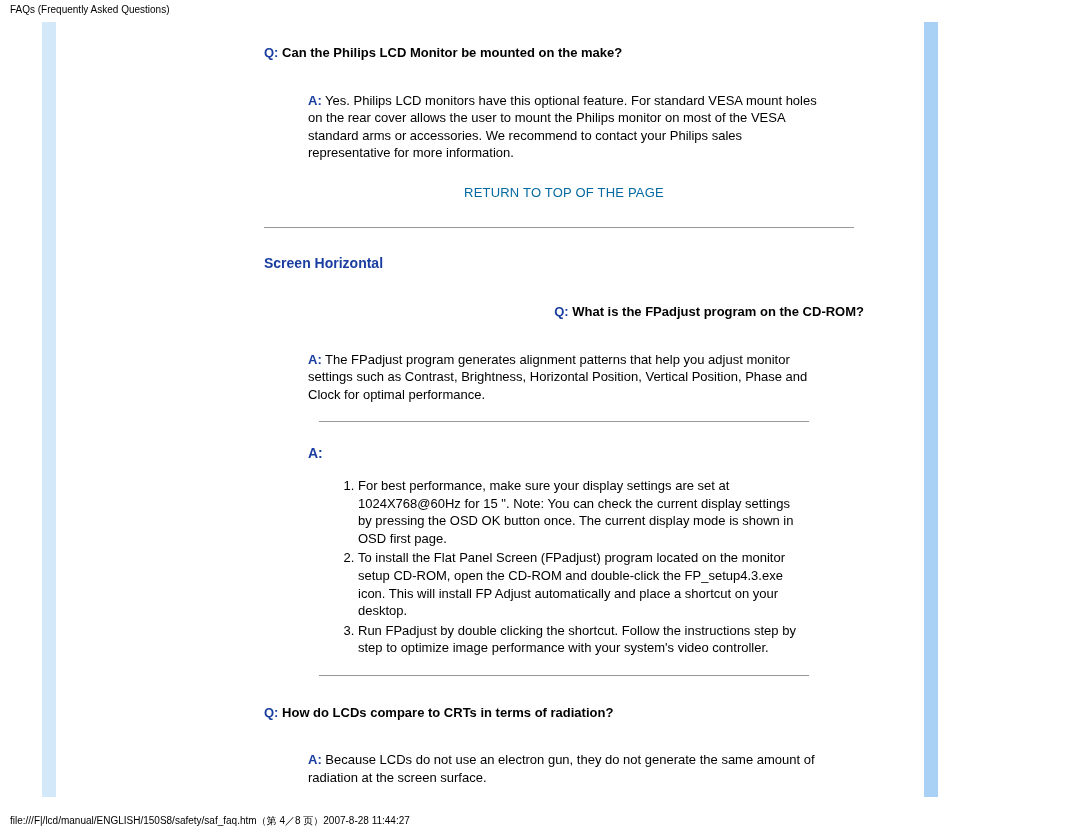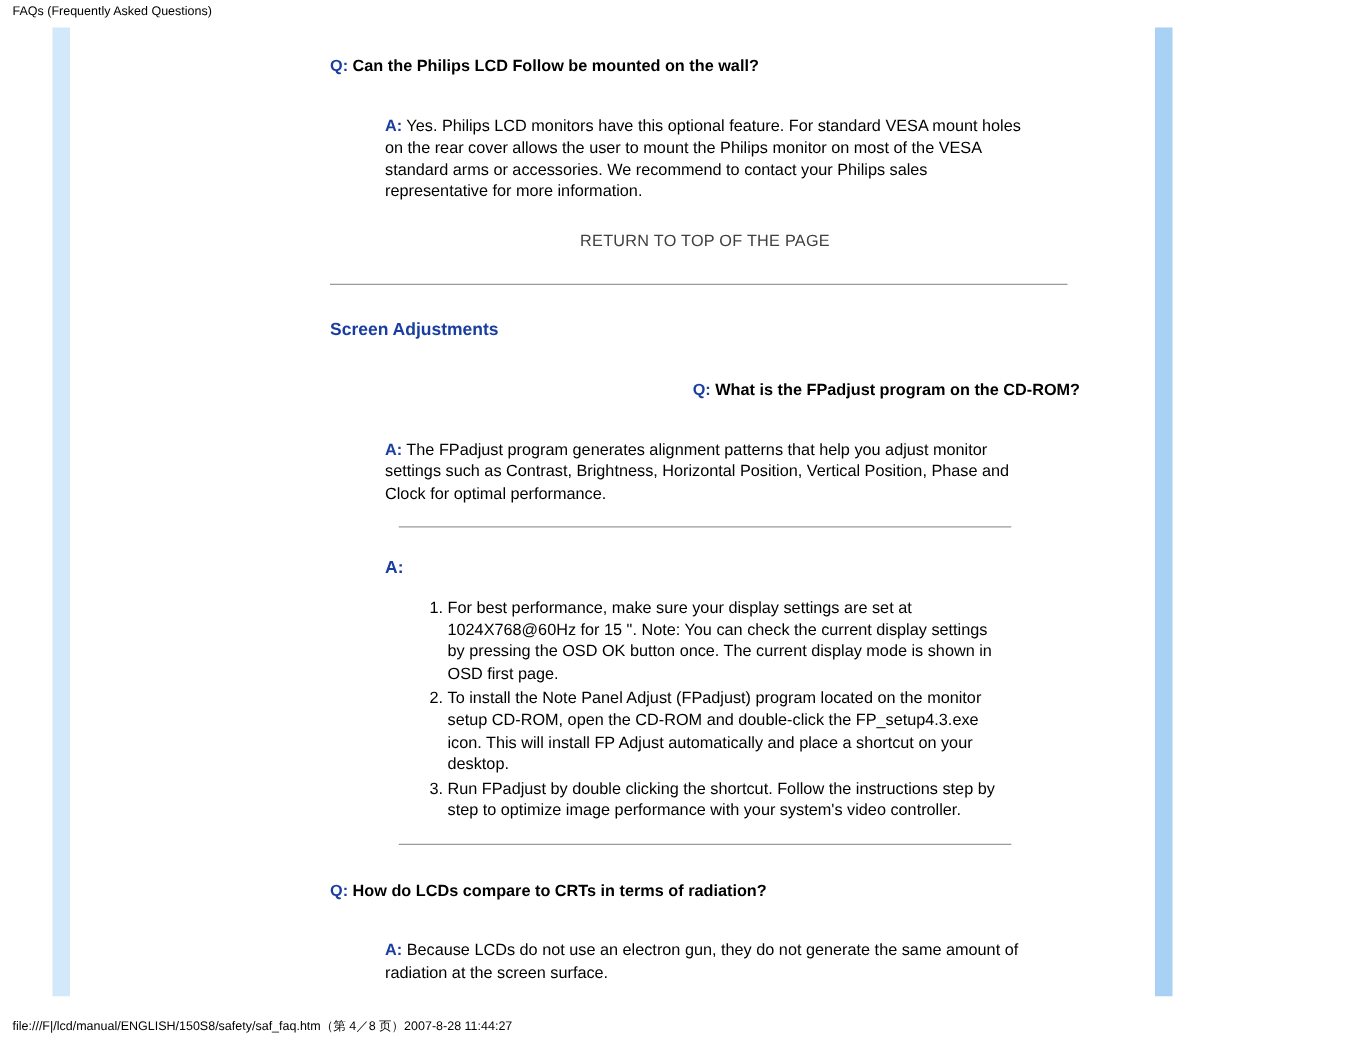--- a/index.html
+++ b/index.html
@@ -70,21 +70,21 @@
     color: #1a3ea0;
     font-size: 14px;
     margin-top: 26px;
   }
   .return-link {
     text-align: center;
     margin-top: 22px;
     font-size: 13px;
   }
   .return-link a {
-    color: #404040;
+    color: #0369a1;
     text-decoration: none;
     letter-spacing: 0.2px;
   }
   hr.wide {
     border: none;
     border-top: 1px solid #999;
     margin: 26px 0 0 0;
     width: 590px;
   }
   hr.narrow {
@@ -126,47 +126,47 @@
 <div class="page">
 
   <div class="header-title">FAQs (Frequently Asked Questions)</div>
 
   <div class="left-rail"></div>
   <div class="right-rail"></div>
 
   <div class="content">
 
     <div class="q-row first">
-      <span class="q-label">Q:</span><span class="q-text"> Can the Philips LCD Follow be mounted on the wall?</span>
+      <span class="q-label">Q:</span><span class="q-text"> Can the Philips LCD Monitor be mounted on the make?</span>
     </div>
     <div class="answer-block">
       <span class="a-label">A:</span><span> Yes. Philips LCD monitors have this optional feature. For standard VESA mount holes on the rear cover allows the user to mount the Philips monitor on most of the VESA standard arms or accessories. We recommend to contact your Philips sales representative for more information.</span>
     </div>
 
     <div class="return-link">
       <a href="#">RETURN TO TOP OF THE PAGE</a>
     </div>
 
     <hr class="wide">
 
-    <div class="section-title">Screen Adjustments</div>
+    <div class="section-title">Screen Horizontal</div>
 
     <div class="q-row screen-q1">
       <span class="q-label">Q:</span><span class="q-text"> What is the FPadjust program on the CD-ROM?</span>
     </div>
     <div class="answer-block">
       <span class="a-label">A:</span><span> The FPadjust program generates alignment patterns that help you adjust monitor settings such as Contrast, Brightness, Horizontal Position, Vertical Position, Phase and Clock for optimal performance.</span>
     </div>
 
     <hr class="narrow">
 
     <div class="alone-a">A:</div>
     <ol class="steps">
       <li>For best performance, make sure your display settings are set at 1024X768@60Hz for 15 ". Note: You can check the current display settings by pressing the OSD OK button once. The current display mode is shown in OSD first page.</li>
-      <li>To install the Note Panel Adjust (FPadjust) program located on the monitor setup CD-ROM, open the CD-ROM and double-click the FP_setup4.3.exe icon. This will install FP Adjust automatically and place a shortcut on your desktop.</li>
+      <li>To install the Flat Panel Screen (FPadjust) program located on the monitor setup CD-ROM, open the CD-ROM and double-click the FP_setup4.3.exe icon. This will install FP Adjust automatically and place a shortcut on your desktop.</li>
       <li>Run FPadjust by double clicking the shortcut. Follow the instructions step by step to optimize image performance with your system's video controller.</li>
     </ol>
 
     <hr class="narrow">
 
     <div class="q-row" style="margin-top:28px">
       <span class="q-label">Q:</span><span class="q-text"> How do LCDs compare to CRTs in terms of radiation?</span>
     </div>
     <div class="answer-block">
       <span class="a-label">A:</span><span> Because LCDs do not use an electron gun, they do not generate the same amount of radiation at the screen surface.</span>

